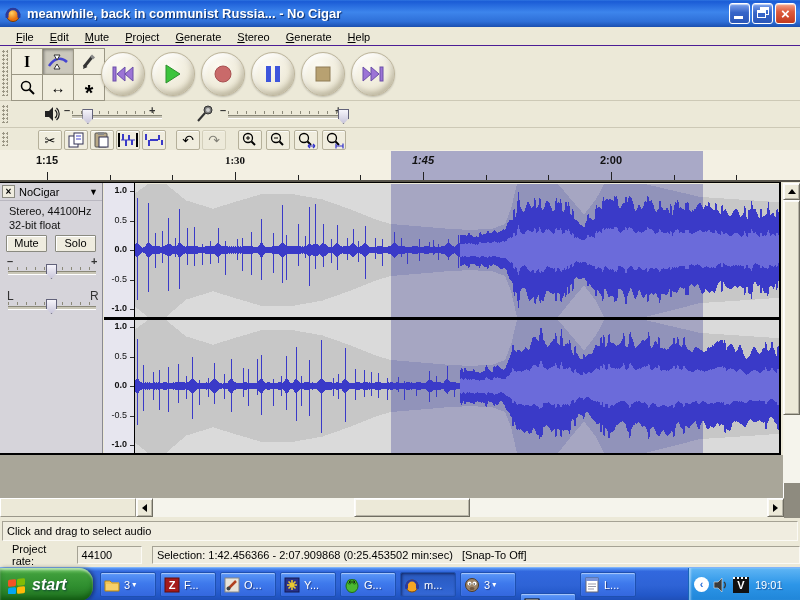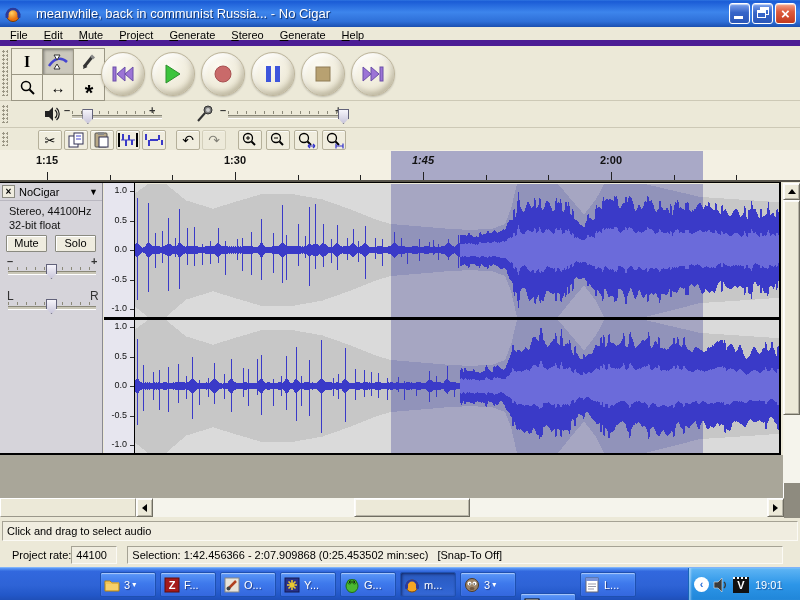--- a/index.html
+++ b/index.html
@@ -5,34 +5,34 @@
   *{margin:0;padding:0;box-sizing:border-box}
   body{background:#444}
   #screen{position:relative;width:800px;height:600px;overflow:hidden;
     font-family:"Liberation Sans",sans-serif;background:#ECE9D8;font-size:11px;color:#000}
   .abs{position:absolute}
 
   
   #titlebar{left:0;top:0;width:800px;height:27px;
     background:linear-gradient(180deg,#2E74E0 0%,#1B5CD6 6%,#3D85EC 45%,#2E6FD8 80%,#1A4FB0 100%);
     display:flex;align-items:center;padding:0 4px}
-  #title-text{color:#fff;font-weight:normal;font-size:13px;margin-left:14px;
+  #title-text{color:#fff;font-weight:bold;font-size:13px;margin-left:5px;
     text-shadow:1px 1px 1px #0a2a66;white-space:nowrap;overflow:hidden;flex:1}
   .tbtn{width:21px;height:21px;border:1px solid #fff;border-radius:3px;margin-left:2px;
     background:linear-gradient(#7FA4EE,#3765C8 45%,#2B57B8);
     box-shadow:inset 0 1px 1px rgba(255,255,255,.6);position:relative;flex:0 0 auto}
   .tbtn.close{background:linear-gradient(#F5A58B,#DE5C3E 40%,#C23A1E)}
   .glyph-min{position:absolute;left:4px;bottom:4px;width:9px;height:3px;background:#fff}
   .glyph-restore{position:absolute;left:4px;top:6px;width:9px;height:8px;border:1px solid #fff;border-top:3px solid #fff}
   .glyph-restore2{position:absolute;left:7px;top:3px;width:9px;height:8px;border:1px solid #fff;border-top:3px solid #fff}
   .glyph-x{color:#fff;font-weight:bold;font-size:15px;line-height:19px;text-align:center;display:block}
 
   
-  #menubar{left:0;top:27px;width:800px;height:19px;background:#ECE9D8;display:flex;align-items:flex-start;
-    border-bottom:6px solid #4c1d95;padding-left:2px}
+  #menubar{left:0;top:27px;width:800px;height:19px;background:#ECE9D8;display:flex;align-items:flex-end;
+    border-bottom:1px solid #4c1d95;padding-left:8px}
   .menu-item{display:inline-block;padding:2px 8px;font-size:11px;cursor:default}
   .menu-item::first-letter{text-decoration:underline}
 
   
   .toolbar{background:#ECE9D8}
   #toolbar1{left:0;top:46px;width:800px;height:55px;border-bottom:1px solid #cdc9b6}
   #toolbar2{left:0;top:101px;width:800px;height:27px;border-bottom:1px solid #cdc9b6}
   #toolbar3{left:0;top:128px;width:800px;height:22px}
   .grip{position:absolute;left:2px;top:4px;bottom:4px;width:6px;
     background-image:radial-gradient(circle at 1.5px 1.5px,#9a9684 1px,rgba(0,0,0,0) 1.3px);
@@ -75,21 +75,21 @@
   #track-close{width:13px;height:13px;margin-left:2px;background:#EFECDF;border:1px solid #8a8a80;
     font-size:10px;font-weight:bold;line-height:11px;text-align:center}
   #track-title{margin-left:4px;font-size:11px;flex:1}
   #track-dd{font-size:9px;margin-right:4px}
   .panel-line{position:absolute;left:9px;font-size:11px;color:#111}
   .small-btn{position:absolute;width:41px;height:17px;background:#EFECDF;border:1px solid #8a8a80;
     box-shadow:inset 1px 1px 0 #fff;font-size:11px;text-align:center;line-height:15px;border-radius:1px}
 
   #vruler{left:104px;top:183px;width:30px;height:270px;background:#E7E6EF}
   .vr-label{position:absolute;right:7px;font-size:9px;color:#111}
-  .vr-label.b{font-weight:normal}
+  .vr-label.b{font-weight:bold}
   .vr-tick{position:absolute;right:0;width:4px;height:1px;background:#333}
 
   .wave{position:absolute;left:135px;width:644px;height:133px;background:#C7C7C7}
 
   #below-track{left:0;top:455px;width:784px;height:43px;background:#A9A699}
   #sb-corner{left:784px;top:483px;width:16px;height:35px;background:#8E8B7F}
 
   
   .sb-btn{position:absolute;background:#ECE9D8;border:1px solid;border-color:#FFFFFF #6F6D61 #6F6D61 #FFFFFF;
     box-shadow:inset 1px 1px 0 #fbfaf7,inset -1px -1px 0 #b8b5a8;display:flex;align-items:center;justify-content:center}
@@ -101,21 +101,21 @@
   .tri.down{border-left:4px solid rgba(0,0,0,0);border-right:4px solid rgba(0,0,0,0);border-top:5px solid #000}
   .tri.left{border-top:4px solid rgba(0,0,0,0);border-bottom:4px solid rgba(0,0,0,0);border-right:5px solid #000}
   .tri.right{border-top:4px solid rgba(0,0,0,0);border-bottom:4px solid rgba(0,0,0,0);border-left:5px solid #000}
   #hsb-stub{left:0;top:498px;width:136px;height:19px;background:#ECE9D8;border:1px solid;border-color:#fff #9a978a #9a978a #fff}
 
   
   #statusbar{left:0;top:519px;width:800px;height:24px;background:#ECE9D8;padding:2px}
   .sunken{border:1px solid;border-color:#A5A294 #FBFAF5 #FBFAF5 #A5A294;background:#F0EDE0;height:100%;
     display:flex;align-items:center;padding:0 4px;font-size:11px;white-space:pre}
   #bottombar{left:0;top:543px;width:800px;height:24px;background:#ECE9D8;display:flex;align-items:center}
-  #rate-box{width:46px;height:18px;margin-left:0}
+  #rate-box{width:66px;height:18px;margin-left:6px}
   #sel-box{width:656px;height:18px;margin-left:10px}
 
   
   #taskbar{left:0;top:567px;width:800px;height:33px;
     background:linear-gradient(#5D9CF8 0%,#3268DE 10%,#2E63D6 55%,#2257C8 85%,#1F4FB8 100%);
     border-top:1px solid #7FB3FA}
   #startbtn{position:absolute;left:0;top:0;height:33px;width:93px;border-radius:0 14px 14px 0;
     background:linear-gradient(#7CCF6F 0%,#3F9E3B 18%,#2F8E2F 55%,#1F701F 100%);
     box-shadow:inset 0 2px 2px rgba(255,255,255,.45),inset 0 -4px 5px rgba(0,60,0,.45),2px 0 4px rgba(0,0,0,.45);
     display:flex;align-items:center;color:#fff;font-style:italic;font-weight:bold;font-size:16px;
@@ -259,21 +259,21 @@
       <div class="r-tick" style="left: 235px; height: 8px;"></div>
       <div class="r-tick" style="left: 298px; height: 5px;"></div>
       <div class="r-tick" style="left: 360px; height: 5px;"></div>
       <div class="r-tick" style="left: 423px; height: 8px;"></div>
       <div class="r-tick" style="left: 486px; height: 5px;"></div>
       <div class="r-tick" style="left: 548px; height: 5px;"></div>
       <div class="r-tick" style="left: 611px; height: 8px;"></div>
       <div class="r-tick" style="left: 674px; height: 5px;"></div>
       <div class="r-tick" style="left: 736px; height: 5px;"></div>
       <span class="r-label" style="left: 47px;">1:15</span>
-      <span class="r-label" style="left: 235px;">1:30</span>
+      <span class="r-label" style="left: 235px; font-family: Liberation Serif, serif;">1:30</span>
       <span class="r-label" style="left: 423px; font-style: italic;">1:45</span>
       <span class="r-label" style="left: 611px;">2:00</span>
     </div>
 
   <div class="abs blackline" style="left:0;top:182px;width:781px;height:1px"></div>
   <div id="track-panel" class="abs">
     <div id="panel-titlerow">
       <div id="track-close">×</div>
       <span id="track-title">NoCigar</span>
       <span id="track-dd">▼</span>
@@ -389,20 +389,31 @@
     <div class="sunken"><span>Click and drag to select audio</span></div>
   </div>
 
   <div id="bottombar" class="abs">
     <span style="margin-left:12px">Project rate:</span>
     <div id="rate-box" class="sunken"><span>44100</span></div>
     <div id="sel-box" class="sunken"><span style="white-space:pre">Selection: 1:42.456366 - 2:07.909868 (0:25.453502 min:sec)   [Snap-To Off]</span></div>
   </div>
 
   <div id="taskbar" class="abs">
+    <div id="startbtn">
+      <svg width="20" height="18" style="margin-right:5px">
+        <g transform="skewY(-6)">
+            <rect x="1" y="4" width="8" height="7" rx="1.5" fill="#F35325"></rect>
+        <rect x="10" y="4" width="8" height="7" rx="1.5" fill="#81BC06"></rect>
+        <rect x="1" y="12" width="8" height="7" rx="1.5" fill="#05A6F0"></rect>
+        <rect x="10" y="12" width="8" height="7" rx="1.5" fill="#FFBA08"></rect>
+          </g>
+      </svg>
+      <span>start</span>
+    </div>
     <div id="taskbtns">
         <div class="task-btn" style="left: 100px;">
           <span class="ticon" style="margin-left:0"><svg width="16" height="16">
               <path d="M1,4 h5 l2,2 h7 v8 h-14 z" fill="#F7D06A" stroke="#B8860B"></path>
               <path d="M1,6 h14" stroke="#E8B84A"></path>
             </svg></span>
           <span class="lbl">3</span>
           <span class="grp">▾</span>
         </div>
         <div class="task-btn" style="left: 160px;">

